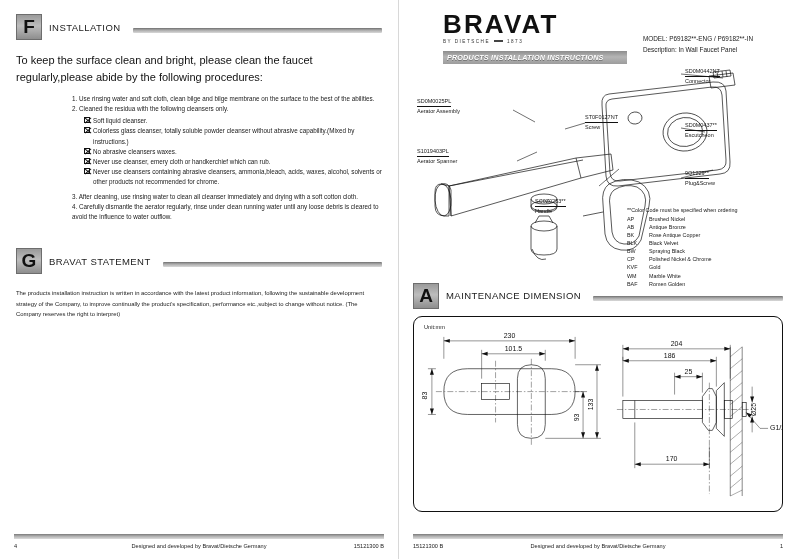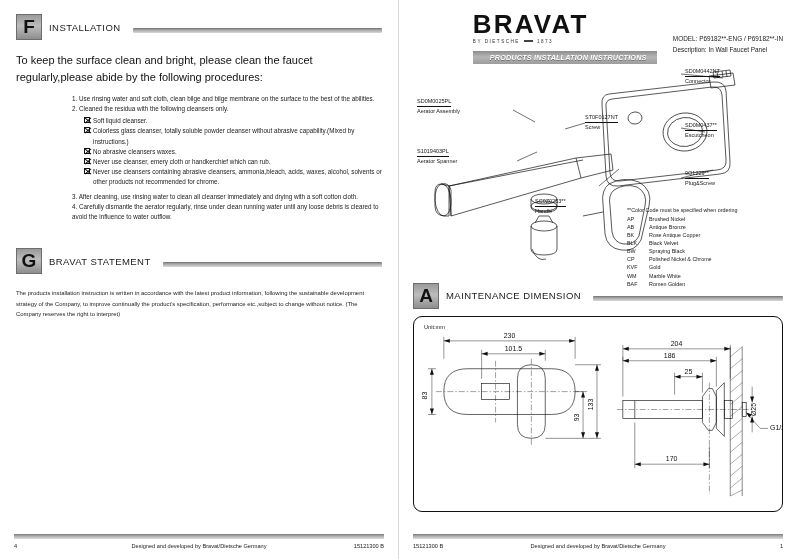--- a/index.html
+++ b/index.html
@@ -69,35 +69,35 @@
   }
   .footer-row {
     display: flex; align-items: center; justify-content: space-between;
     font-size: 5.6px; margin-top: 4px; color: #222;
   }
   .footer-center { position: absolute; left: 0; right: 0; text-align: center; font-size: 5.6px; }
   .footer-row span { position: relative; z-index: 2; }
 
   
   .rp-pad { padding: 12px 14px 0 14px; position: relative; }
-  .brand-row { display: flex; align-items: flex-start; justify-content: flex-end; }
+  .brand-row { display: flex; align-items: flex-start; justify-content: center; }
   .brand { width: 200px; }
   .brand-name {
     font-size: 26px; font-weight: bold; letter-spacing: 2.2px;
     color: #111; line-height: .95; font-family: "Liberation Sans", sans-serif;
   }
   .brand-sub {
     display: flex; align-items: center; gap: 4px;
     font-size: 4.6px; letter-spacing: 1.5px; color: #333; margin-top: 2px;
   }
   .brand-sub .dash { display: inline-block; width: 9px; height: 2px; background: #444; }
   .brand-banner {
     margin-top: 7px; width: 184px; height: 13px;
     background: linear-gradient(180deg,#8d8d8d 0%,#b5b5b5 45%,#9c9c9c 100%);
-    display: flex; align-items: center; padding-left: 17px;
+    display: flex; align-items: center; padding-left: 4px;
     font-style: italic; font-weight: bold; font-size: 7.2px;
     letter-spacing: .2px; color: #fff;
     text-shadow: 0 1px 0 rgba(0,0,0,.35);
   }
   .model-box { font-size: 6.4px; line-height: 1.75; padding-top: 21px; }
 
   
   .parts-wrap { position: relative; width: 100%; height: 215px; margin-top: 2px; }
   .parts-svg { position: absolute; inset: 0; }
   .callout { position: absolute; font-size: 5.5px; line-height: 1.45; white-space: nowrap; }

